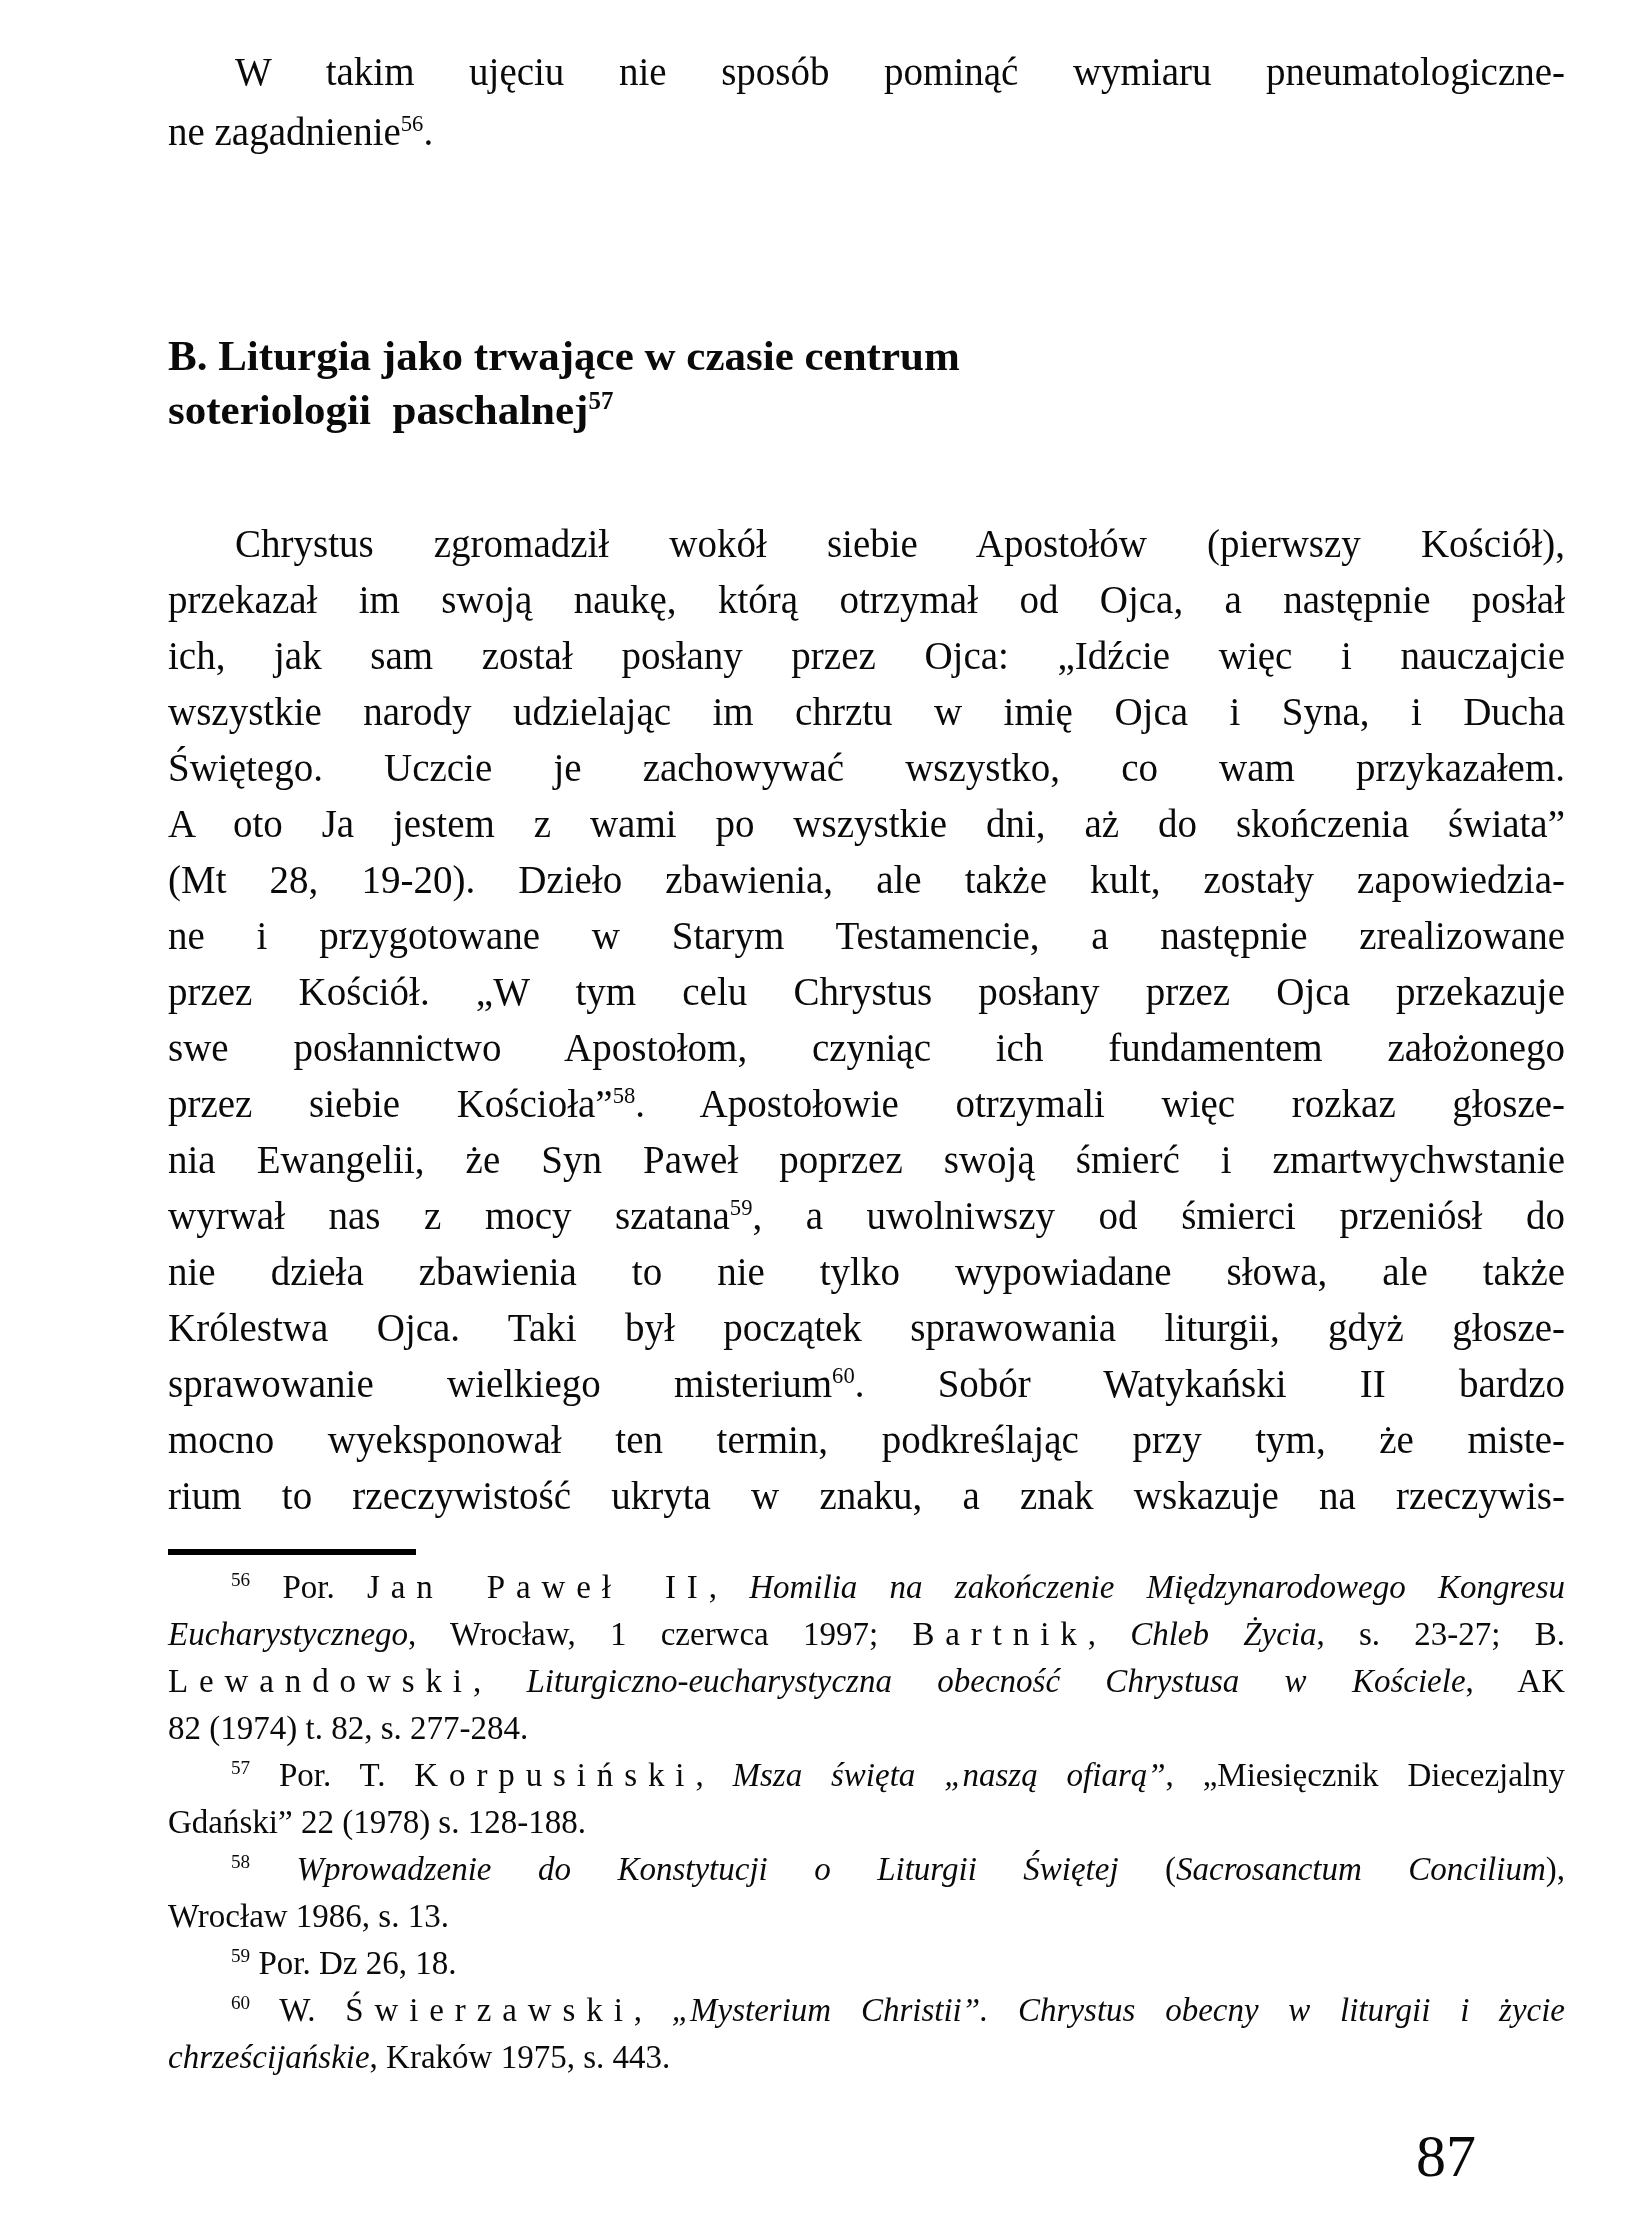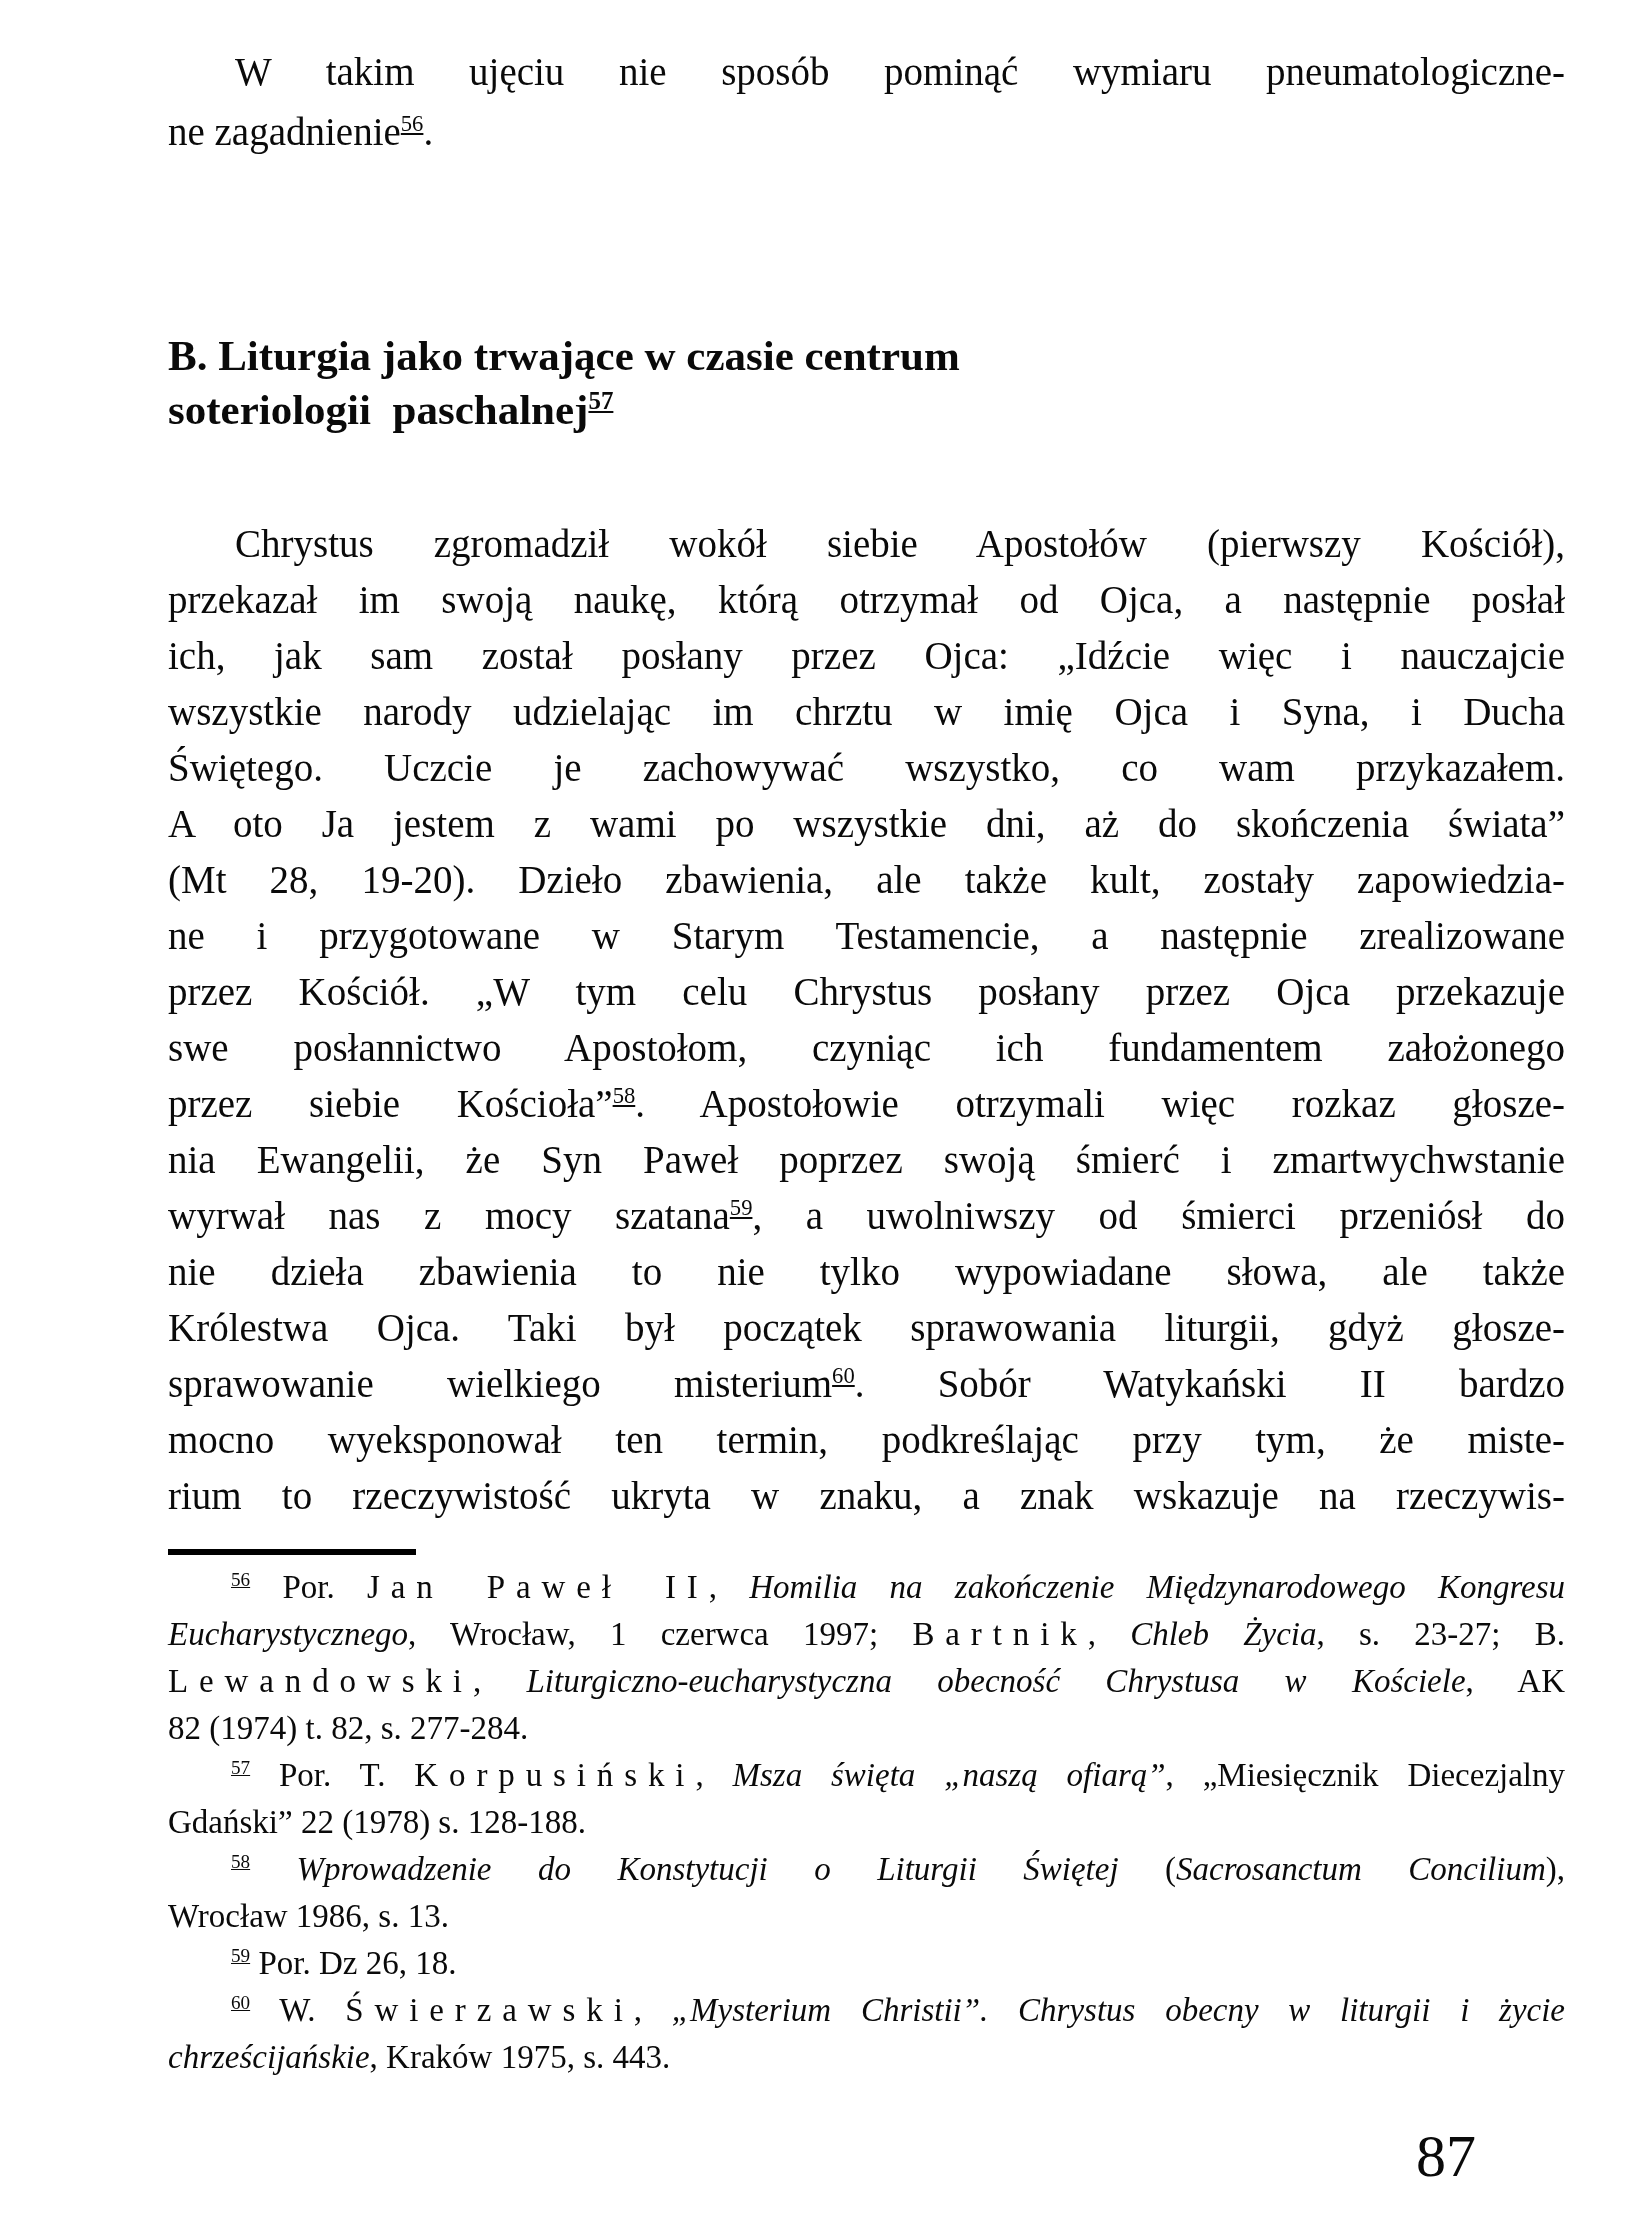--- a/index.html
+++ b/index.html
@@ -20,21 +20,21 @@
   #heading {
     left: 134px; top: 329px; width: 1397px;
     font-size: 43px; font-weight: bold; line-height: 54px;
     text-align: left;
   }
   #bodypara { top: 516px; line-height: 56px; }
   #footrule { left: 134px; top: 1549px; width: 248px; height: 5.8px; background: #000; }
   #footnotes { left: 134px; top: 1564px; width: 1397px; font-size: 33px; line-height: 47px; }
   #footnotes .ind { text-indent: 63px; }
   #pagenum { left: 1382px; top: 2122px; font-size: 60px; }
-  .sup { vertical-align: super; font-size: 58%; line-height: 0; text-decoration: underline; }
+  .sup { vertical-align: super; font-size: 58%; line-height: 0; }
   .it { font-style: italic; }
   .lsp { letter-spacing: 0.33em; }
 </style>
 </head>
 <body>
 
 <div id="intro" class="block">
     <div class="line just ind"><span>W takim ujęciu nie sposób pominąć wymiaru pneumatologiczne-</span></div>
     <div class="line"><span>ne zagadnienie</span><span class="sup">56</span><span>.</span></div>
   </div>

